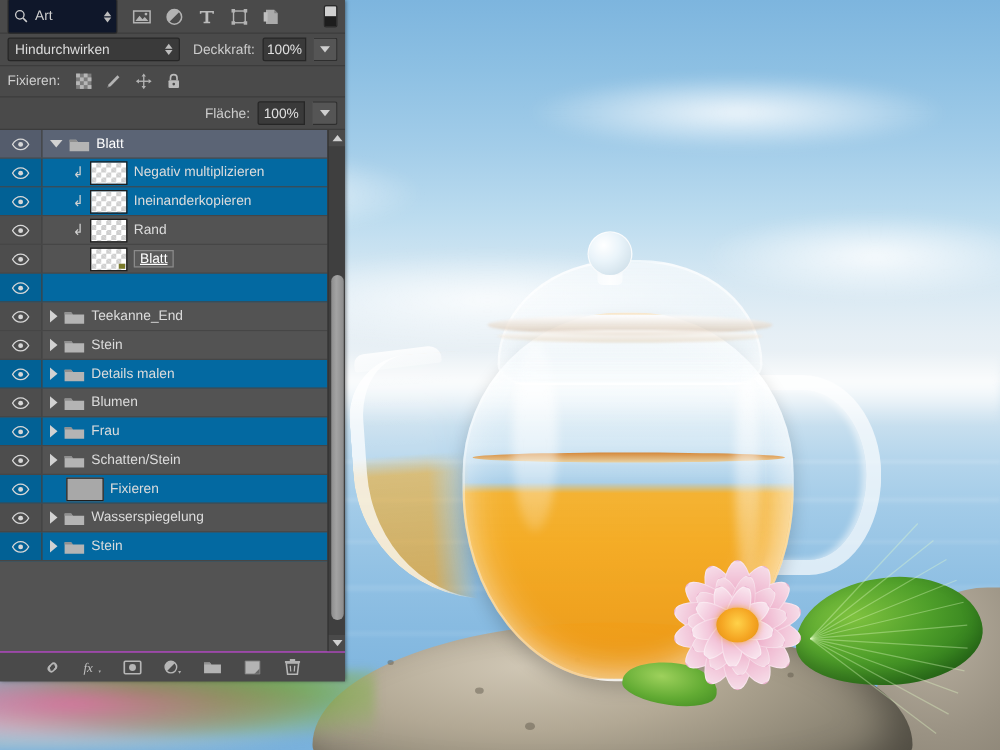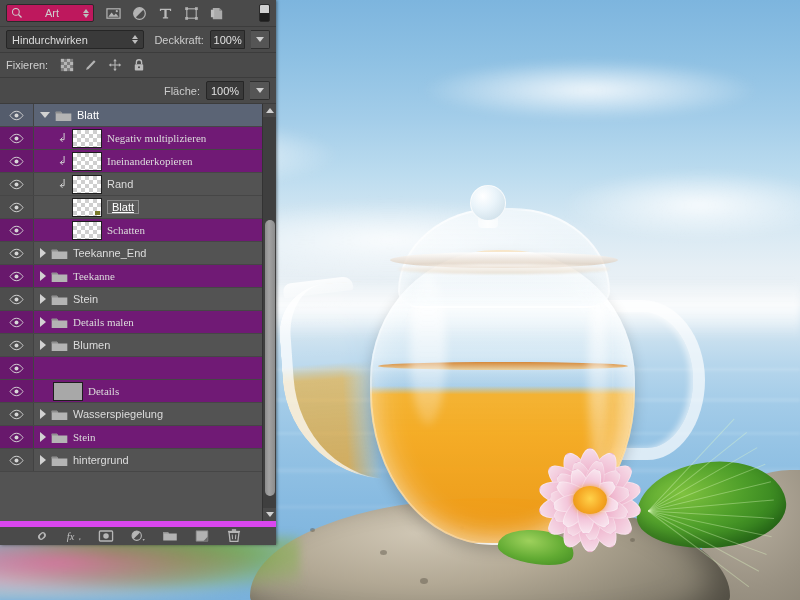--- a/index.html
+++ b/index.html
@@ -238,22 +238,22 @@
     transform: rotate(90deg);
   }
   .pm-lines { display: flex; flex-direction: column; gap: 2px; }
   .pm-lines i { display: block; width: 13px; height: 1.5px; background: #c7c7c7; }
 
   .toolrow {
     height: 27px; display: flex; align-items: center; padding: 0 6px;
     border-bottom: 1px solid #3c3c3c; flex: none;
   }
   .search-box {
-    width: 88px; height: 18px; background: #be185d; border: 1px solid #2a2a2a;
-    border-radius: 2px; display: flex; align-items: center; padding: 0 4px; gap: 22px;
+    width: 88px; height: 28px; background: #0f172a; border: 1px solid #2a2a2a;
+    border-radius: 2px; display: flex; align-items: center; padding: 0 4px; gap: 5px;
   }
   .search-box .lbl { font-size: 11px; color: #cfcfcf; }
   .spin { margin-left: auto; display: flex; flex-direction: column; gap: 1px; }
   .spin i.up { width:0;height:0;border-left:3px solid transparent;border-right:3px solid transparent;border-bottom:4px solid #bdbdbd; }
   .spin i.dn { width:0;height:0;border-left:3px solid transparent;border-right:3px solid transparent;border-top:4px solid #bdbdbd; }
 
   .filter-icons { display: flex; align-items: center; gap: 11px; margin-left: 12px; }
   .filter-icons .fi { width: 15px; height: 15px; opacity: 0.85; }
 
   .filter-switch {
@@ -290,21 +290,21 @@
   .lockrow .cap { font-size: 11px; color: #cfcfcf; margin-right: 2px; }
   .lock-ic { width: 14px; height: 14px; opacity: 0.8; }
 
   
   .list-wrap { position: relative; flex: 1 1 auto; overflow: hidden; background: #535353; }
   .list { position: absolute; left: 0; top: 0; right: 14px; }
   .row {
     height: 23px; display: flex; align-items: center;
     border-bottom: 1px solid #464646; background: #535353;
   }
-  .row.alt { background: #701a75; font-family: Liberation Serif, serif; }
+  .row.alt { background: #0369a1; }
   .row.selected { background: #5b6475; }
   .eye-cell {
     width: 34px; height: 100%; display: flex; align-items: center; justify-content: center;
     border-right: 1px solid #424242; background: rgba(0,0,0,0.07);
   }
   .row-body { flex: 1; display: flex; align-items: center; gap: 5px; padding-left: 4px; min-width: 0; }
   .disc-tri { width: 0; height: 0; margin-left: 2px; }
   .disc-tri.open { border-left: 5px solid transparent; border-right: 5px solid transparent; border-top: 6px solid #d2d2d2; }
   .disc-tri.closed { border-top: 5px solid transparent; border-bottom: 5px solid transparent; border-left: 6px solid #d2d2d2; }
   .disc-spacer { width: 10px; }
@@ -341,21 +341,21 @@
   .sb-arrow i.dn { width:0;height:0;border-left:4px solid transparent;border-right:4px solid transparent;border-top:5px solid #d0d0d0; }
   .sb-track { flex: 1; width: 14px; position: relative; }
   .sb-thumb {
     position: absolute; left: 2px; width: 10px; top: 103px; height: 276px;
     background: linear-gradient(90deg, #8c8c8c, #a3a3a3 40%, #8c8c8c);
     border-radius: 5px;
   }
 
   .bottombar {
     height: 24px; background: #4a4a4a; display: flex; align-items: center;
-    justify-content: center; gap: 16px; border-top: 6px solid #d946ef; flex: none;
+    justify-content: center; gap: 16px; border-top: 1px solid #d946ef; flex: none;
   }
   .bb-ic { width: 16px; height: 16px; opacity: 0.85; }
 
   svg { display: block; overflow: visible; }
 </style>
 </head>
 <body>
 
 <div id="canvas">
   <div class="sky"></div>
@@ -664,174 +664,160 @@
             <span class="row-name editing">Blatt</span>
           </div>
         </div>
         <div class="row alt">
           <div class="eye-cell">
             <svg viewBox="0 0 20 14" width="15" height="11">
               <path d="M10 1.4 C4.6 1.4 1.4 7 1.4 7 S4.6 12.6 10 12.6 S18.6 7 18.6 7 S15.4 1.4 10 1.4 Z" fill="none" stroke="#d7d7d7" stroke-width="1.3"></path>
               <circle cx="10" cy="7" r="2.6" fill="#d7d7d7"></circle>
             </svg>
           </div>
-          <div class="row-body">
-            <span class="indent"></span>
-            <span class="disc-spacer"></span>
-            <div class="thumb"></div>
-            <span class="row-name">Schatten</span>
-          </div>
         </div>
         <div class="row">
           <div class="eye-cell">
             <svg viewBox="0 0 20 14" width="15" height="11">
               <path d="M10 1.4 C4.6 1.4 1.4 7 1.4 7 S4.6 12.6 10 12.6 S18.6 7 18.6 7 S15.4 1.4 10 1.4 Z" fill="none" stroke="#d7d7d7" stroke-width="1.3"></path>
               <circle cx="10" cy="7" r="2.6" fill="#d7d7d7"></circle>
             </svg>
           </div>
           <div class="row-body">
             <span class="disc-tri closed"></span>
             <svg viewBox="0 0 20 15" class="folder-ic">
               <path d="M0.8 3.2 h6.2 l1.6 2 h10.6 v8.8 h-18.4 Z" fill="#b4b4b4"></path>
               <path d="M0.8 3.2 h6.2 l1.6 2 h-7.8 Z" fill="#8f8f8f"></path>
             </svg>
             <span class="row-name">Teekanne_End</span>
           </div>
         </div>
-        <div class="row alt">
+        <div class="row">
           <div class="eye-cell">
             <svg viewBox="0 0 20 14" width="15" height="11">
               <path d="M10 1.4 C4.6 1.4 1.4 7 1.4 7 S4.6 12.6 10 12.6 S18.6 7 18.6 7 S15.4 1.4 10 1.4 Z" fill="none" stroke="#d7d7d7" stroke-width="1.3"></path>
               <circle cx="10" cy="7" r="2.6" fill="#d7d7d7"></circle>
             </svg>
           </div>
           <div class="row-body">
             <span class="disc-tri closed"></span>
             <svg viewBox="0 0 20 15" class="folder-ic">
               <path d="M0.8 3.2 h6.2 l1.6 2 h10.6 v8.8 h-18.4 Z" fill="#b4b4b4"></path>
               <path d="M0.8 3.2 h6.2 l1.6 2 h-7.8 Z" fill="#8f8f8f"></path>
             </svg>
-            <span class="row-name">Teekanne</span>
-          </div>
-        </div>
-        <div class="row">
+            <span class="row-name">Stein</span>
+          </div>
+        </div>
+        <div class="row alt">
           <div class="eye-cell">
             <svg viewBox="0 0 20 14" width="15" height="11">
               <path d="M10 1.4 C4.6 1.4 1.4 7 1.4 7 S4.6 12.6 10 12.6 S18.6 7 18.6 7 S15.4 1.4 10 1.4 Z" fill="none" stroke="#d7d7d7" stroke-width="1.3"></path>
               <circle cx="10" cy="7" r="2.6" fill="#d7d7d7"></circle>
             </svg>
           </div>
           <div class="row-body">
             <span class="disc-tri closed"></span>
             <svg viewBox="0 0 20 15" class="folder-ic">
               <path d="M0.8 3.2 h6.2 l1.6 2 h10.6 v8.8 h-18.4 Z" fill="#b4b4b4"></path>
               <path d="M0.8 3.2 h6.2 l1.6 2 h-7.8 Z" fill="#8f8f8f"></path>
             </svg>
-            <span class="row-name">Stein</span>
-          </div>
-        </div>
-        <div class="row alt">
+            <span class="row-name">Details malen</span>
+          </div>
+        </div>
+        <div class="row">
           <div class="eye-cell">
             <svg viewBox="0 0 20 14" width="15" height="11">
               <path d="M10 1.4 C4.6 1.4 1.4 7 1.4 7 S4.6 12.6 10 12.6 S18.6 7 18.6 7 S15.4 1.4 10 1.4 Z" fill="none" stroke="#d7d7d7" stroke-width="1.3"></path>
               <circle cx="10" cy="7" r="2.6" fill="#d7d7d7"></circle>
             </svg>
           </div>
           <div class="row-body">
             <span class="disc-tri closed"></span>
             <svg viewBox="0 0 20 15" class="folder-ic">
               <path d="M0.8 3.2 h6.2 l1.6 2 h10.6 v8.8 h-18.4 Z" fill="#b4b4b4"></path>
               <path d="M0.8 3.2 h6.2 l1.6 2 h-7.8 Z" fill="#8f8f8f"></path>
             </svg>
-            <span class="row-name">Details malen</span>
-          </div>
-        </div>
-        <div class="row">
+            <span class="row-name">Blumen</span>
+          </div>
+        </div>
+        <div class="row alt">
           <div class="eye-cell">
             <svg viewBox="0 0 20 14" width="15" height="11">
               <path d="M10 1.4 C4.6 1.4 1.4 7 1.4 7 S4.6 12.6 10 12.6 S18.6 7 18.6 7 S15.4 1.4 10 1.4 Z" fill="none" stroke="#d7d7d7" stroke-width="1.3"></path>
               <circle cx="10" cy="7" r="2.6" fill="#d7d7d7"></circle>
             </svg>
           </div>
           <div class="row-body">
             <span class="disc-tri closed"></span>
             <svg viewBox="0 0 20 15" class="folder-ic">
               <path d="M0.8 3.2 h6.2 l1.6 2 h10.6 v8.8 h-18.4 Z" fill="#b4b4b4"></path>
               <path d="M0.8 3.2 h6.2 l1.6 2 h-7.8 Z" fill="#8f8f8f"></path>
             </svg>
-            <span class="row-name">Blumen</span>
-          </div>
-        </div>
-        <div class="row alt">
-          <div class="eye-cell">
-            <svg viewBox="0 0 20 14" width="15" height="11">
-              <path d="M10 1.4 C4.6 1.4 1.4 7 1.4 7 S4.6 12.6 10 12.6 S18.6 7 18.6 7 S15.4 1.4 10 1.4 Z" fill="none" stroke="#d7d7d7" stroke-width="1.3"></path>
-              <circle cx="10" cy="7" r="2.6" fill="#d7d7d7"></circle>
-            </svg>
-          </div>
-        </div>
-        <div class="row alt">
-          <div class="eye-cell">
-            <svg viewBox="0 0 20 14" width="15" height="11">
-              <path d="M10 1.4 C4.6 1.4 1.4 7 1.4 7 S4.6 12.6 10 12.6 S18.6 7 18.6 7 S15.4 1.4 10 1.4 Z" fill="none" stroke="#d7d7d7" stroke-width="1.3"></path>
-              <circle cx="10" cy="7" r="2.6" fill="#d7d7d7"></circle>
-            </svg>
-          </div>
-          <div class="row-body">
-            <span class="disc-spacer"></span>
-            <div class="thumb solid"></div>
-            <span class="row-name">Details</span>
+            <span class="row-name">Frau</span>
           </div>
         </div>
         <div class="row">
           <div class="eye-cell">
             <svg viewBox="0 0 20 14" width="15" height="11">
               <path d="M10 1.4 C4.6 1.4 1.4 7 1.4 7 S4.6 12.6 10 12.6 S18.6 7 18.6 7 S15.4 1.4 10 1.4 Z" fill="none" stroke="#d7d7d7" stroke-width="1.3"></path>
               <circle cx="10" cy="7" r="2.6" fill="#d7d7d7"></circle>
             </svg>
           </div>
           <div class="row-body">
             <span class="disc-tri closed"></span>
             <svg viewBox="0 0 20 15" class="folder-ic">
               <path d="M0.8 3.2 h6.2 l1.6 2 h10.6 v8.8 h-18.4 Z" fill="#b4b4b4"></path>
               <path d="M0.8 3.2 h6.2 l1.6 2 h-7.8 Z" fill="#8f8f8f"></path>
             </svg>
-            <span class="row-name">Wasserspiegelung</span>
+            <span class="row-name">Schatten/Stein</span>
           </div>
         </div>
         <div class="row alt">
+          <div class="eye-cell">
+            <svg viewBox="0 0 20 14" width="15" height="11">
+              <path d="M10 1.4 C4.6 1.4 1.4 7 1.4 7 S4.6 12.6 10 12.6 S18.6 7 18.6 7 S15.4 1.4 10 1.4 Z" fill="none" stroke="#d7d7d7" stroke-width="1.3"></path>
+              <circle cx="10" cy="7" r="2.6" fill="#d7d7d7"></circle>
+            </svg>
+          </div>
+          <div class="row-body">
+            <span class="disc-spacer"></span>
+            <div class="thumb solid"></div>
+            <span class="row-name">Fixieren</span>
+          </div>
+        </div>
+        <div class="row">
           <div class="eye-cell">
             <svg viewBox="0 0 20 14" width="15" height="11">
               <path d="M10 1.4 C4.6 1.4 1.4 7 1.4 7 S4.6 12.6 10 12.6 S18.6 7 18.6 7 S15.4 1.4 10 1.4 Z" fill="none" stroke="#d7d7d7" stroke-width="1.3"></path>
               <circle cx="10" cy="7" r="2.6" fill="#d7d7d7"></circle>
             </svg>
           </div>
           <div class="row-body">
             <span class="disc-tri closed"></span>
             <svg viewBox="0 0 20 15" class="folder-ic">
               <path d="M0.8 3.2 h6.2 l1.6 2 h10.6 v8.8 h-18.4 Z" fill="#b4b4b4"></path>
               <path d="M0.8 3.2 h6.2 l1.6 2 h-7.8 Z" fill="#8f8f8f"></path>
             </svg>
-            <span class="row-name">Stein</span>
-          </div>
-        </div>
-        <div class="row">
+            <span class="row-name">Wasserspiegelung</span>
+          </div>
+        </div>
+        <div class="row alt">
           <div class="eye-cell">
             <svg viewBox="0 0 20 14" width="15" height="11">
               <path d="M10 1.4 C4.6 1.4 1.4 7 1.4 7 S4.6 12.6 10 12.6 S18.6 7 18.6 7 S15.4 1.4 10 1.4 Z" fill="none" stroke="#d7d7d7" stroke-width="1.3"></path>
               <circle cx="10" cy="7" r="2.6" fill="#d7d7d7"></circle>
             </svg>
           </div>
           <div class="row-body">
             <span class="disc-tri closed"></span>
             <svg viewBox="0 0 20 15" class="folder-ic">
               <path d="M0.8 3.2 h6.2 l1.6 2 h10.6 v8.8 h-18.4 Z" fill="#b4b4b4"></path>
               <path d="M0.8 3.2 h6.2 l1.6 2 h-7.8 Z" fill="#8f8f8f"></path>
             </svg>
-            <span class="row-name">hintergrund</span>
+            <span class="row-name">Stein</span>
           </div>
         </div>
       </div>
     <div class="scrollbar">
       <div class="sb-arrow">
           <i class="up"></i>
         </div>
       <div class="sb-track">
         <div class="sb-thumb"></div>
       </div>

